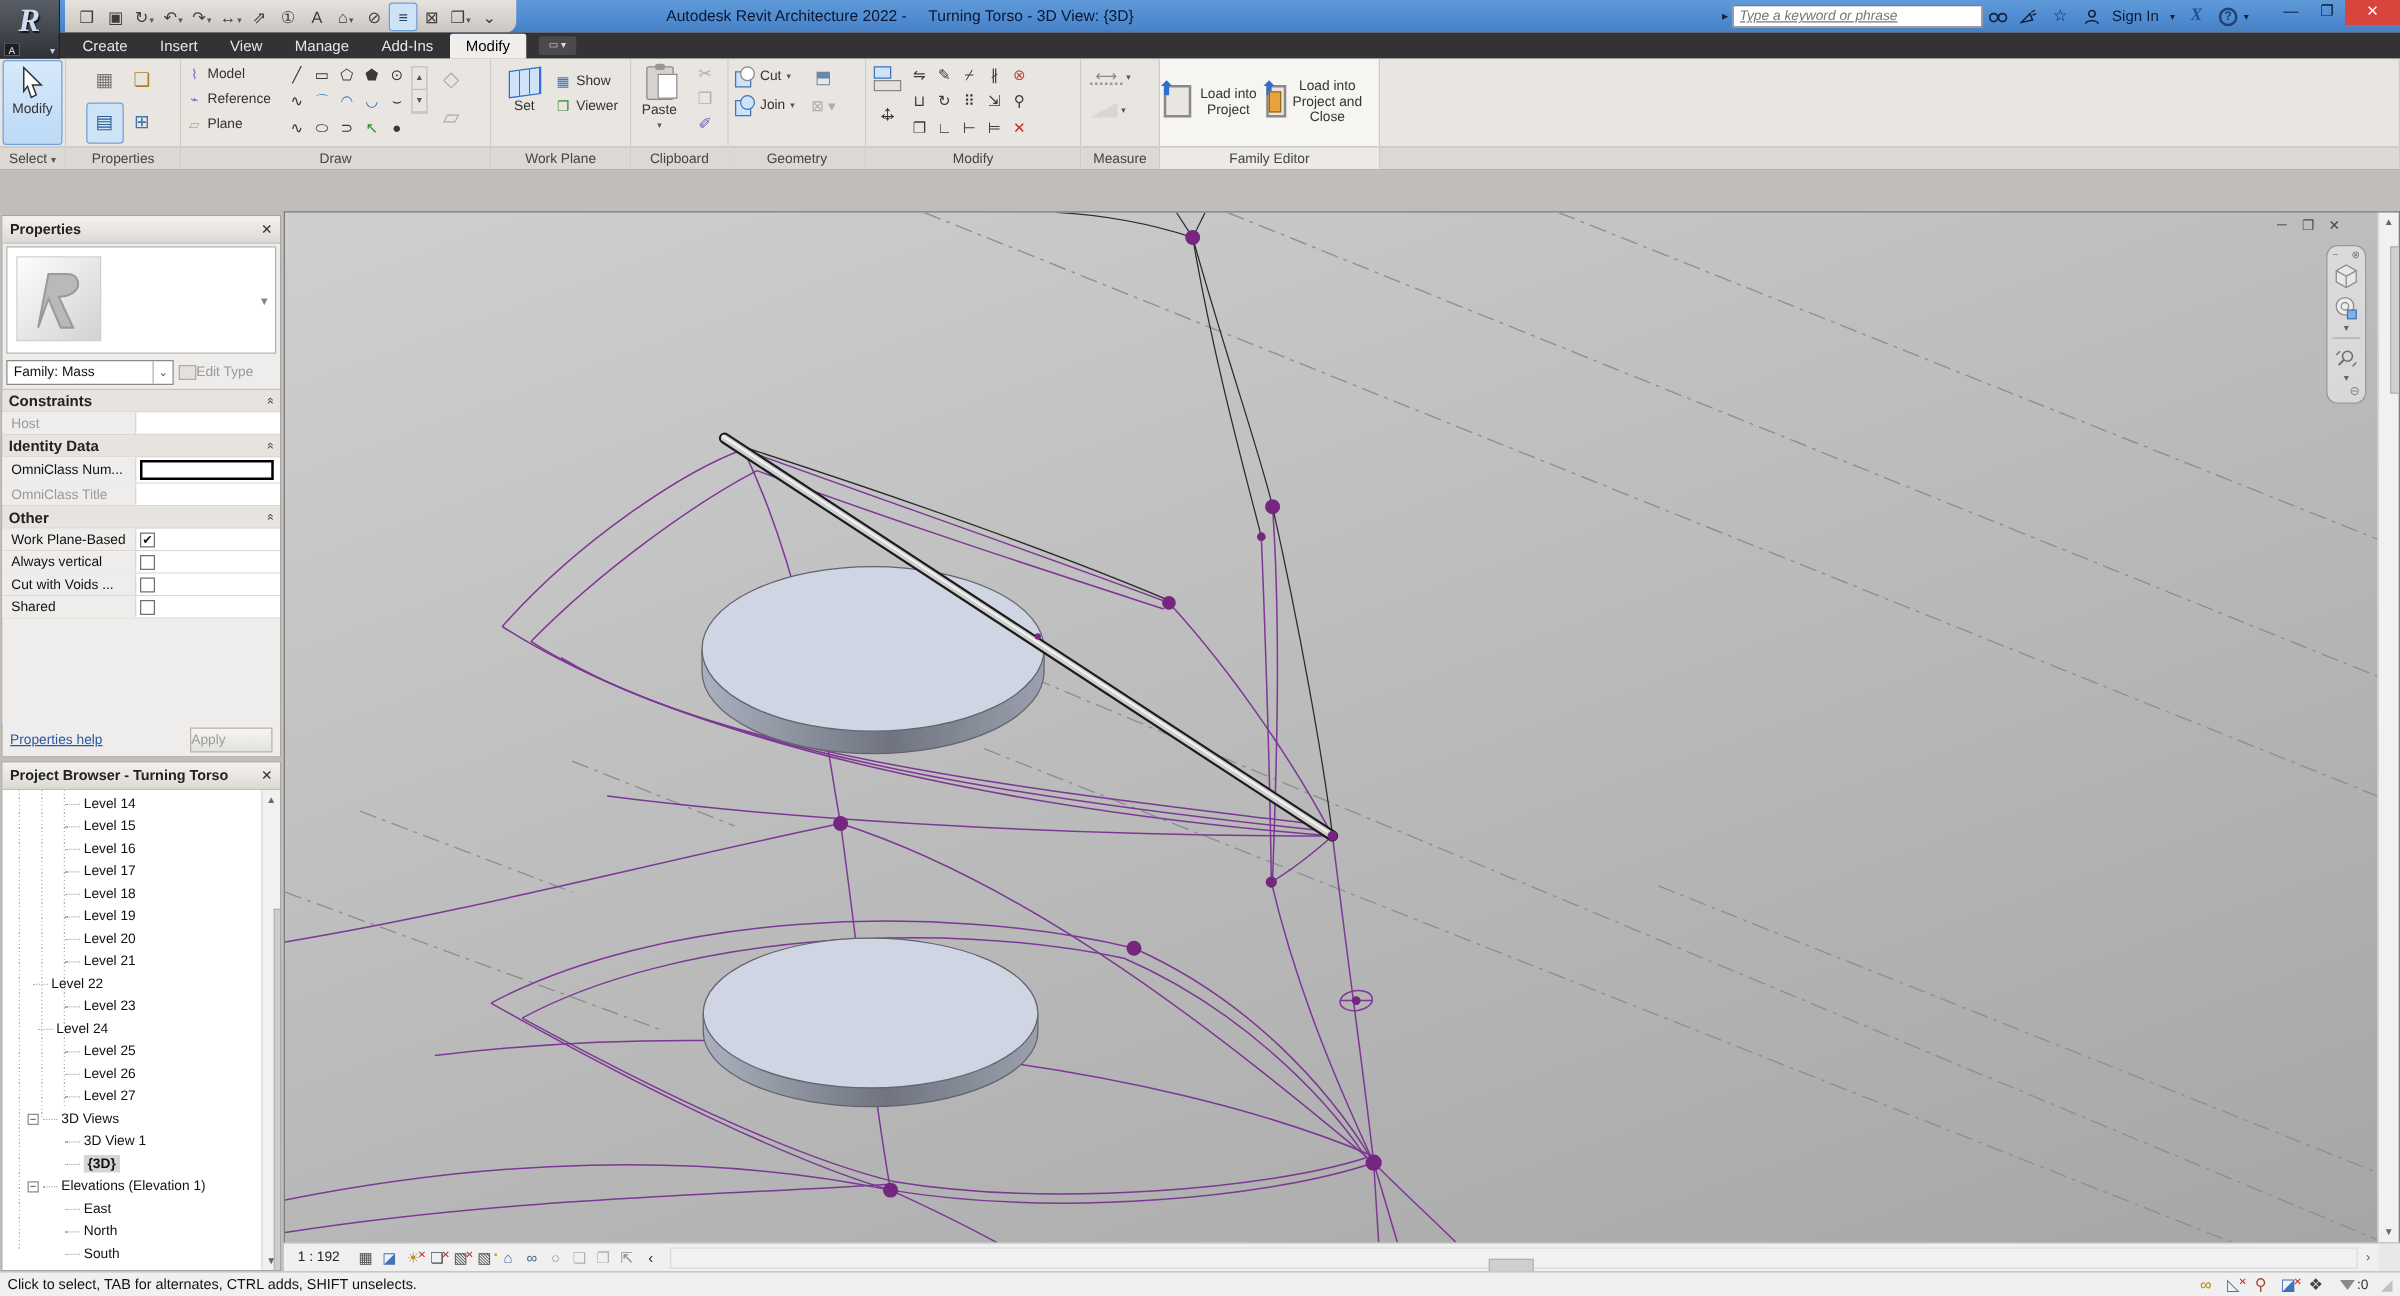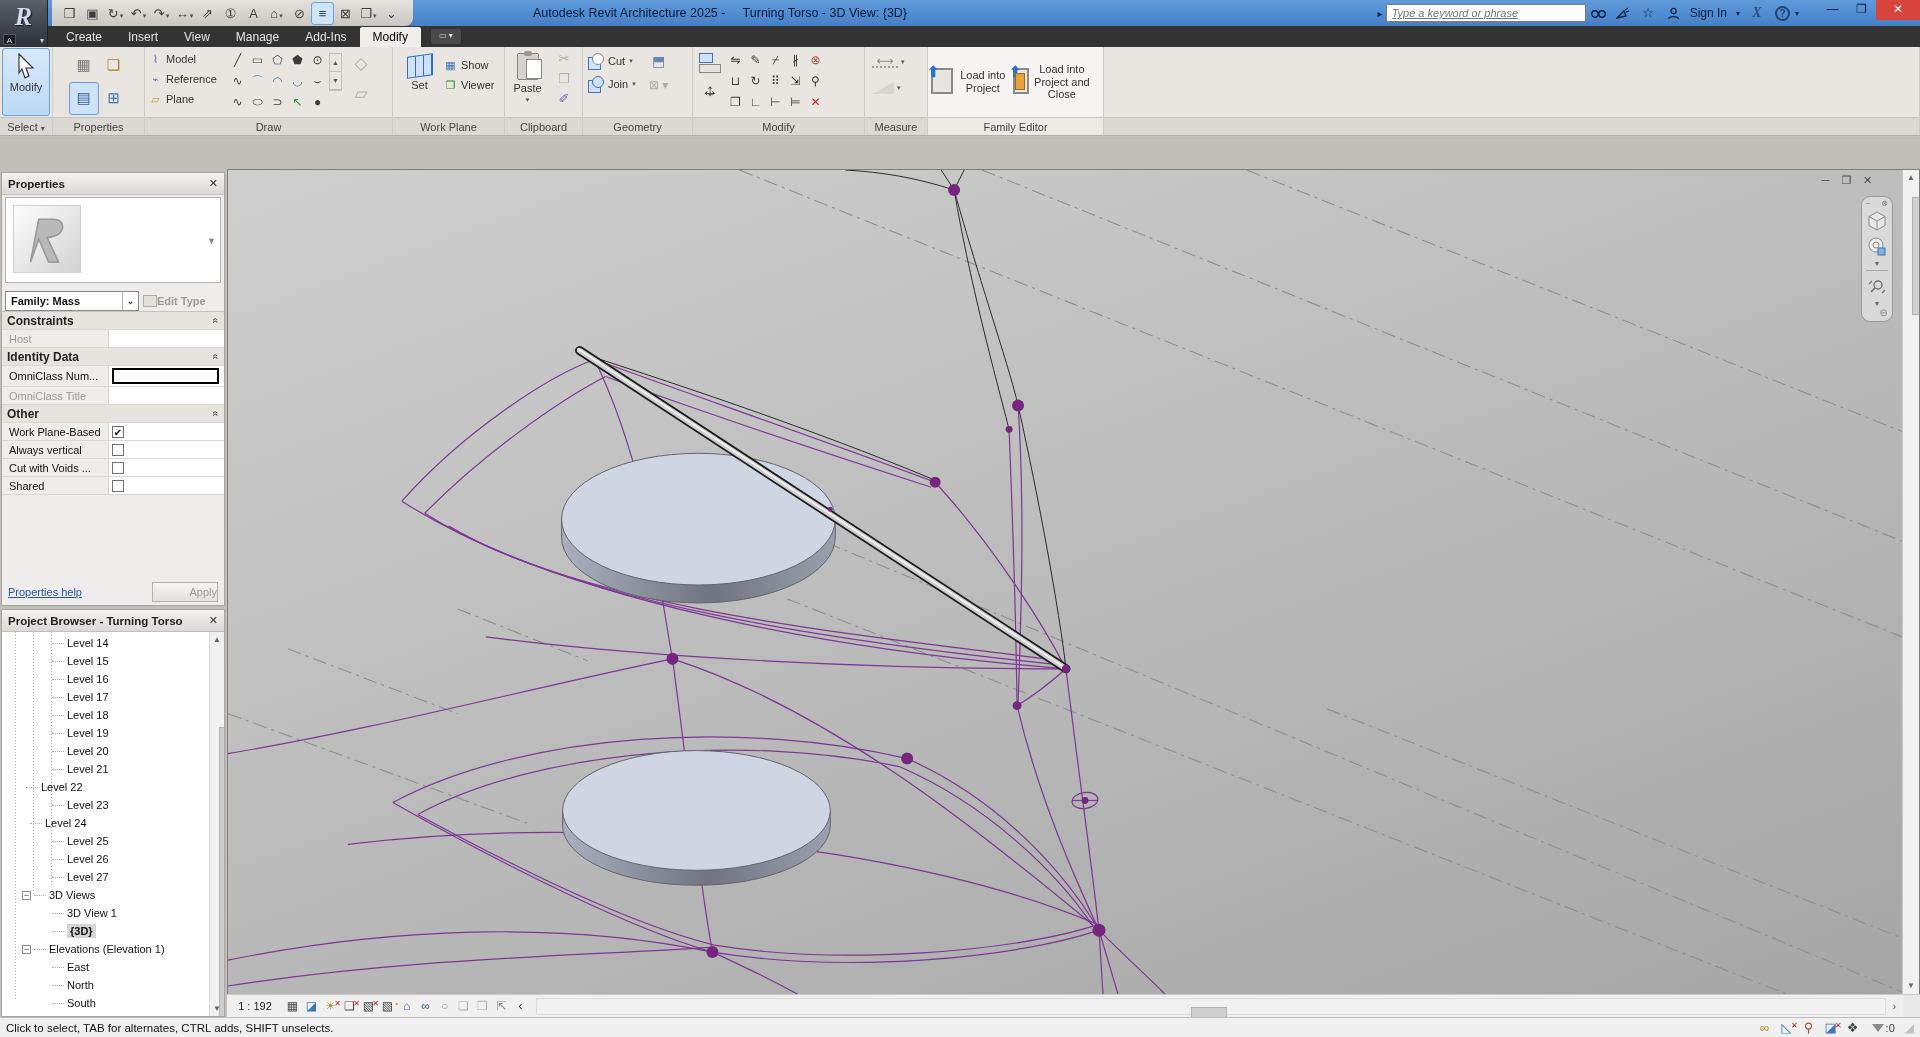--- a/index.html
+++ b/index.html
@@ -104,42 +104,42 @@
   .dock { width:227px; margin-top:35px; display:flex; flex-direction:column; padding:0 2px 0 1px; }
   .palette { background:#efedeb; border:1px solid #a8a5a1; display:flex; flex-direction:column; }
   .phead { height:22px; background:linear-gradient(#f4f2f0,#dcd9d5); border-bottom:1px solid #c2bfba;
     display:flex; align-items:center; padding:0 6px; font-weight:bold; font-size:11.5px; color:#222; }
   .phead .px { margin-left:auto; font-weight:normal; font-size:11px; color:#333; }
   .props { height:434px; }
   .typebox { height:86px; background:#fff; border:1px solid #b5b2ae; margin:2px 3px; position:relative; display:flex; }
   .thumb { width:68px; height:68px; margin:7px; background:linear-gradient(135deg,#fdfdfd,#d2d2d2); border:1px solid #cfcfcf; }
   .thumb svg { width:100%; height:100%; }
   .tsel-arrow { position:absolute; right:4px; top:38px; color:#888; font-size:9px; }
-  .famrow { height:26px; display:flex; align-items:flex-end; padding:0 3px; gap:4px;font-weight:bold; }
+  .famrow { height:26px; display:flex; align-items:center; padding:0 3px; gap:4px; }
   .combo { flex:1; height:20px; border:1px solid #8a8a8a; background:#fff; display:flex; align-items:center; font-size:11px; }
   .combo .ct { flex:1; padding-left:5px; color:#111; }
   .combo .ca { width:16px; height:100%; border-left:1px solid #b5b2ae; text-align:center; font-size:9px; color:#444; line-height:18px; }
   .etbtn { width:78px; height:20px; display:flex; align-items:center; gap:0; color:#9a9a9a; font-size:11px; }
   .eticon { width:14px; height:12px; border:1px solid #b0ada8; background:#e4e1dd; }
   .pgrid { border-top:1px solid #c8c5c0; }
   .prow { display:flex; height:18px; border-bottom:1px solid #dbd8d4; background:#fff; align-items:stretch; }
   .prow.tall { height:21px; }
   .prow.psec { background:#e7e4e0; font-weight:bold; color:#222; align-items:center; padding:0 5px; height:18px; }
   .prow.psec .chev { margin-left:auto; transform:rotate(90deg); font-size:10px; color:#444; font-weight:normal; }
   .plabel { width:107px; background:#efedeb; border-right:1px solid #dbd8d4; font-size:11px; color:#111;
     display:flex; align-items:center; padding-left:7px; white-space:nowrap; overflow:hidden; }
   .plabel.dis { color:#9a9a9a; }
   .pval { flex:1; display:flex; align-items:center; padding-left:3px; }
   .cb { width:12px; height:12px; border:1px solid #707070; background:#fff; font-size:10px; line-height:11px; text-align:center; color:#111; }
   .activein { width:calc(100% - 5px); height:16px; border:2px solid #000; background:#fff; }
   .pfill { flex:1; background:#efedeb; }
   .pfoot { height:26px; display:flex; align-items:center; padding:0 6px;gap:20px; }
   .phelp { color:#2a57a5; text-decoration:underline; font-size:11px; }
   .applybtn { margin-left:auto; width:66px; height:20px; border:1px solid #b5b2ae;
-    background:linear-gradient(#f6f5f3,#e3e1de); color:#9c9c9c; font-size:11px; text-align:right; line-height:19px; }
+    background:linear-gradient(#f6f5f3,#e3e1de); color:#9c9c9c; font-size:11px; text-align:left; line-height:19px; }
   .pb { flex:1; margin-top:3px; display:flex; flex-direction:column; overflow:hidden; }
   .treewrap { flex:1; position:relative; background:#fff; overflow:hidden; }
   .tree { position:absolute; inset:0 15px 0 0; padding-top:2px; }
   .guide { position:absolute; width:1px; background-image:repeating-linear-gradient(to bottom,#b0b0b0 0 1px,transparent 1px 3px); }
   .trow { display:flex; align-items:center; height:18px; font-size:11px; color:#111; white-space:nowrap; }
   .tbox { width:9px; height:9px; border:1px solid #8c8c8c; background:#fff; font-size:9px; line-height:7px;
     text-align:center; color:#333; margin-right:3px; flex:none; }
   .stub { width:12px; border-top:1px dotted #b0b0b0; margin-right:3px; flex:none; }
   .tlabel.tsel { background:#d5d5d5; font-weight:bold; padding:1px 3px; }
   .vscroll2 { position:absolute; top:0; right:0; bottom:0; width:15px; background:#f1f1f1; border-left:1px solid #dcdcdc; }
@@ -213,21 +213,21 @@
         <span class="qbtn">⇗</span>
         <span class="qbtn">①</span>
         <span class="qbtn">A</span>
         <span class="qbtn">⌂<i class="qd">▾</i></span>
         <span class="qbtn">⊘</span>
         <span class="qbtn qactive">≡</span>
         <span class="qbtn">⊠</span>
         <span class="qbtn">❐<i class="qd">▾</i></span>
         <span class="qbtn">⌄</span>
       </div>
-    <div class="tb-title">Autodesk Revit Architecture 2025 -     Turning Torso - 3D View: {3D}</div>
+    <div class="tb-title">Autodesk Revit Architecture 2022 -     Turning Torso - 3D View: {3D}</div>
     <div class="tb-right">
       <span class="tb-arrow">▸</span>
       <input class="searchbox" placeholder="Type a keyword or phrase" style="">
       <span class="ticon">
         <svg width="15" height="12" viewBox="0 0 15 12">
             <circle cx="4" cy="6" r="3.2" fill="none" stroke="#13233f" stroke-width="1.4"></circle>
             <circle cx="11" cy="6" r="3.2" fill="none" stroke="#13233f" stroke-width="1.4"></circle>
             <path d="M6.8 5 h1.4" stroke="#13233f" stroke-width="1.4"></path>
           </svg>
       </span>

